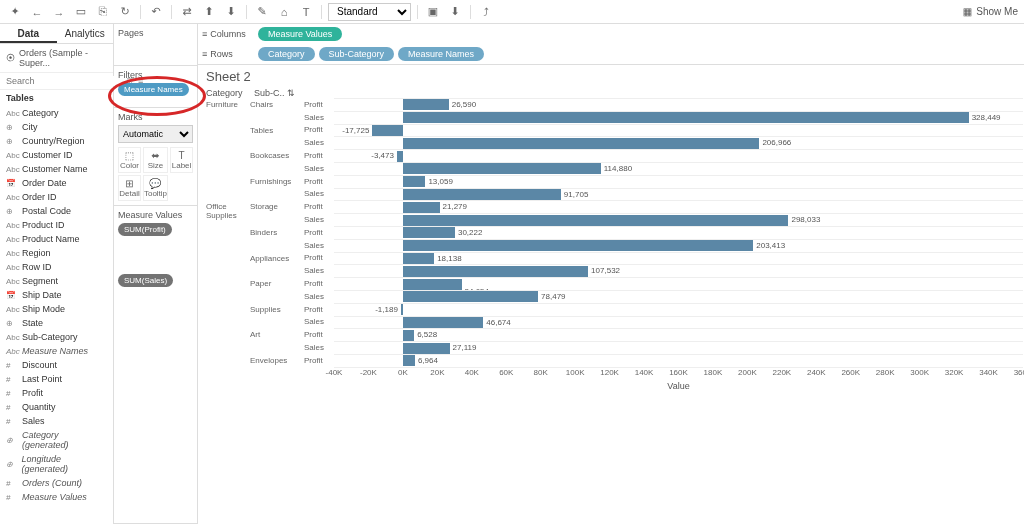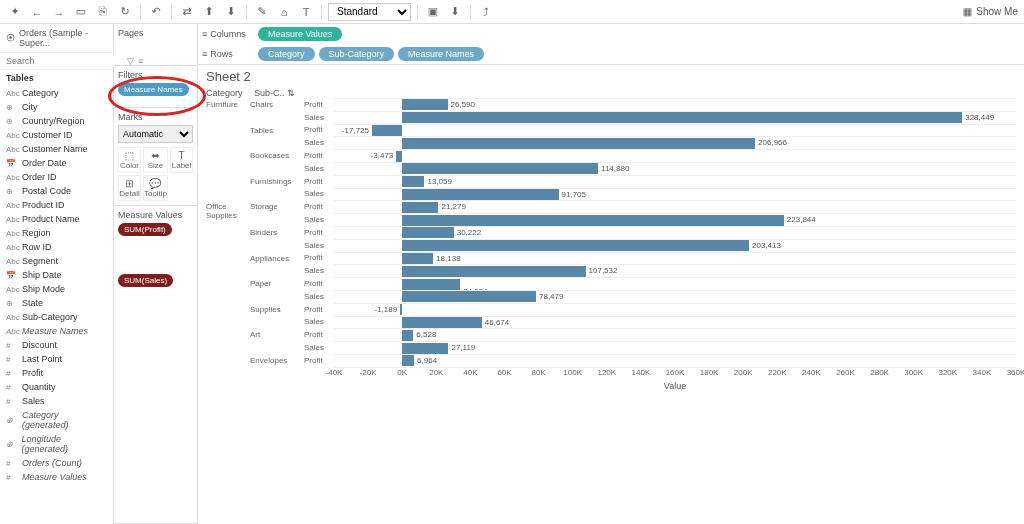--- a/index.html
+++ b/index.html
@@ -24,42 +24,42 @@
 .field-list { overflow-y: auto; flex: 1; }
 .field { padding: 2px 6px; display: flex; align-items: center; gap: 4px; font-size: 9px; color: #333; cursor: pointer; }
 .field-icon { width: 12px; font-size: 8px; color: #888; }
 .field.italic { font-style: italic; color: #555; }
 
 .cards-panel { width: 84px; border-right: 1px solid #ddd; display: flex; flex-direction: column; position: relative; }
 .card { border-bottom: 1px solid #ddd; padding: 4px; }
 .card-title { font-size: 9px; color: #555; margin-bottom: 3px; }
 .pill { border-radius: 8px; padding: 2px 6px; font-size: 8px; color: #fff; display: inline-block; white-space: nowrap; overflow: hidden; text-overflow: ellipsis; max-width: 100%; }
 .pill.blue { background: #4e9bc4; }
-.pill.green { background: #7f1d1d; }
+.pill.green { background: #737373; }
 .marks-select { width: 100%; border: 1px solid #ccc; font-size: 9px; height: 18px; }
 .marks-grid { display: grid; grid-template-columns: repeat(3, 1fr); gap: 2px; margin-top: 4px; }
 .marks-cell { text-align: center; font-size: 8px; color: #666; border: 1px solid #eee; padding: 2px 0; cursor: pointer; }
 .marks-cell .mi { font-size: 10px; display: block; }
 .annotation { position: absolute; top: 52px; left: -6px; width: 98px; height: 40px; border: 3px solid #d62728; border-radius: 50%; pointer-events: none; }
 
 .viz-panel { flex: 1; display: flex; flex-direction: column; }
 .shelves { border-bottom: 1px solid #ddd; }
 .shelf-row { display: flex; align-items: center; height: 20px; padding: 0 4px; gap: 6px; }
 .shelf-label { width: 50px; font-size: 9px; color: #555; display: flex; align-items: center; gap: 3px; }
 .shelf-pills { display: flex; gap: 4px; }
 .shelf-pill { border-radius: 9px; padding: 2px 10px; font-size: 9px; color: #fff; }
 .shelf-pill.teal { background: #2fb39b; }
 .shelf-pill.blue { background: #6fa8c7; }
 
 .sheet-title { padding: 4px 8px; font-size: 13px; color: #555; font-weight: normal; }
 .chart-hdr { display: flex; padding: 0 8px; font-size: 9px; color: #555; gap: 4px; }
 .chart-hdr .hcol1 { width: 44px; }
 .chart-hdr .hcol2 { width: 54px; }
 
-.chart-body { flex: 1; display: flex; padding: 0 8px 2px 8px; overflow: hidden; }
+.chart-body { flex: 1; display: flex; padding: 0 1px 2px 8px; overflow: hidden; }
 .cat-col { width: 44px; font-size: 8px; color: #666; }
 .sub-col { width: 54px; font-size: 8px; color: #666; }
 .meas-col { width: 30px; font-size: 8px; color: #666; }
 .bars-col { flex: 1; position: relative; }
 .row { height: 12.8px; display: flex; align-items: center; }
 .bar { height: 11px; background: #5b87a6; position: absolute; }
 .bar-label { position: absolute; font-size: 8px; color: #555; white-space: nowrap; }
 .axis-row { height: 14px; position: relative; font-size: 8px; color: #666; }
 .axis-tick { position: absolute; transform: translateX(-50%); }
 .axis-title { text-align: center; font-size: 9px; color: #555; }
@@ -93,20 +93,24 @@
   <span class="toolbar-sep"></span>
   <span class="toolbar-btn">⤴</span>
   <div class="show-me">
     <span>▦</span>
     <span>Show Me</span>
   </div>
 </div>
 
 <div class="main">
   <div class="data-panel">
+    <div class="data-tabs">
+      <div class="data-tab active">Data</div>
+      <div class="data-tab">Analytics</div>
+    </div>
     <div class="data-source">
       <span>⦿</span>
       <span>Orders (Sample - Super...</span>
     </div>
     <div class="search-row">
       <input class="search-input" placeholder="Search" style="">
       <span style="color:#888;font-size:9px;">▽</span>
       <span style="color:#888;font-size:9px;">≡</span>
     </div>
     <div class="tables-hdr">Tables</div>
@@ -355,21 +359,21 @@
           <div class="row hairline" style="position: relative;">
             <div class="bar" style="left: 10%; width: 22.9262%;"></div>
             <div class="bar-label" style="left: 32.9262%; padding-left: 3px; top: 1px;">91,705</div>
           </div>
           <div class="row hairline" style="position: relative;">
             <div class="bar" style="left: 10%; width: 5.31975%;"></div>
             <div class="bar-label" style="left: 15.3197%; padding-left: 3px; top: 1px;">21,279</div>
           </div>
           <div class="row hairline" style="position: relative;">
             <div class="bar" style="left: 10%; width: 55.961%;"></div>
-            <div class="bar-label" style="left: 65.961%; padding-left: 3px; top: 1px;">223,844</div>
+            <div class="bar-label" style="left: 65.961%; padding-left: 3px; top: 1px;">298,033</div>
           </div>
           <div class="row hairline" style="position: relative;">
             <div class="bar" style="left: 10%; width: 7.5555%;"></div>
             <div class="bar-label" style="left: 17.5555%; padding-left: 3px; top: 1px;">30,222</div>
           </div>
           <div class="row hairline" style="position: relative;">
             <div class="bar" style="left: 10%; width: 50.8533%;"></div>
             <div class="bar-label" style="left: 60.8533%; padding-left: 3px; top: 1px;">203,413</div>
           </div>
           <div class="row hairline" style="position: relative;">

